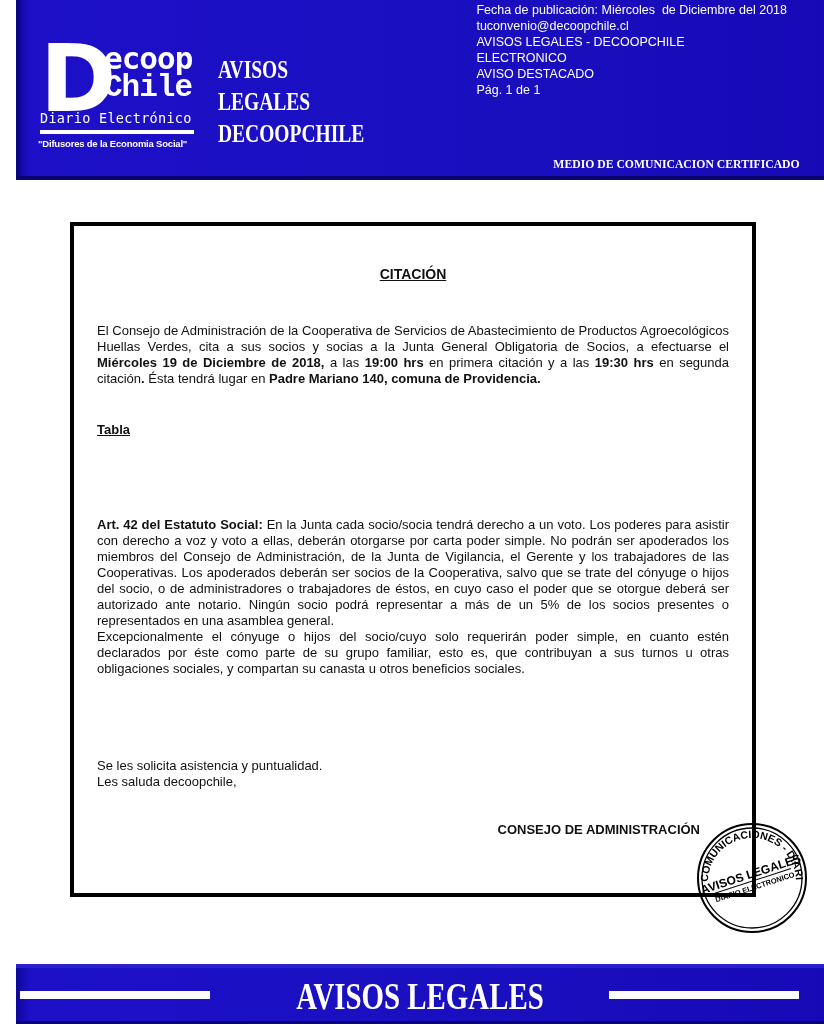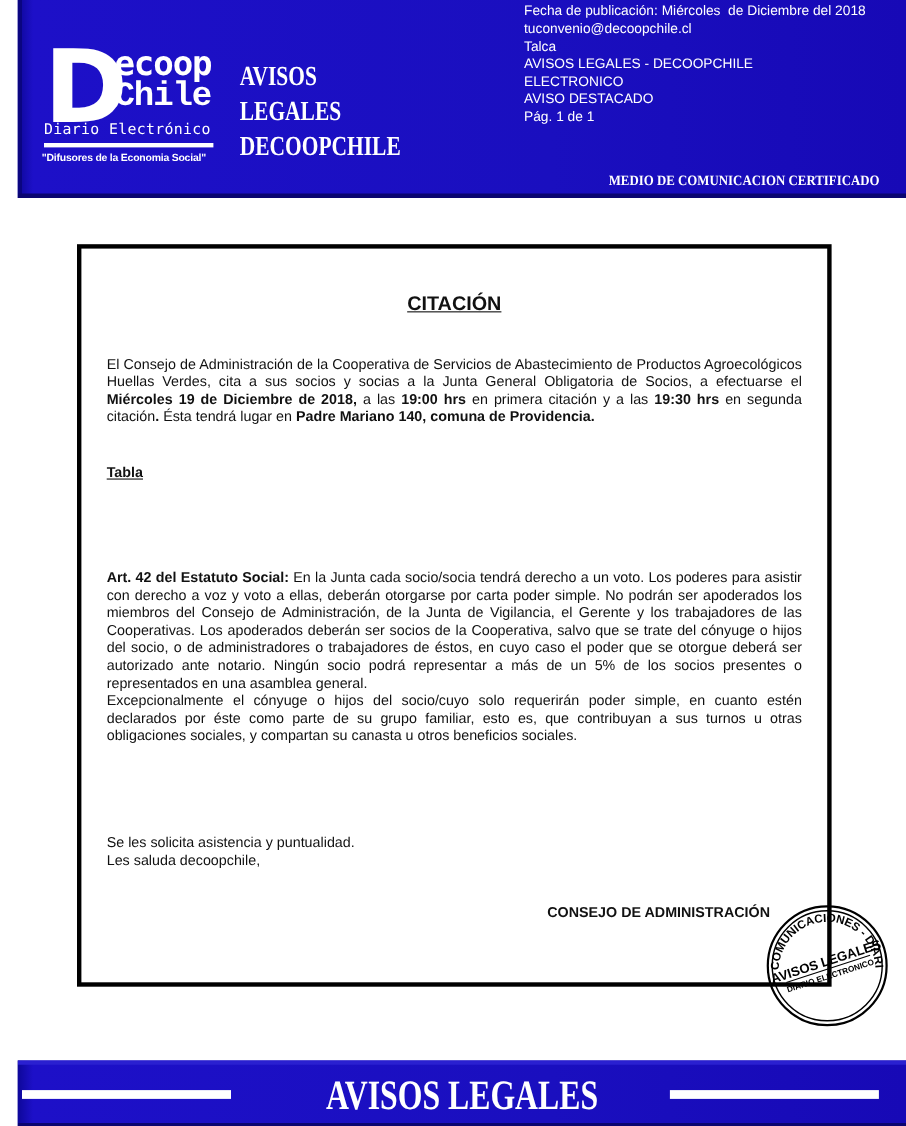--- a/index.html
+++ b/index.html
@@ -55,21 +55,21 @@
     transform: scaleX(0.9); transform-origin: right top; white-space: nowrap;
   }
 
   
   .doc-box {
     position: absolute; left: 70px; top: 222px; width: 678px; height: 667px;
     border: 4px solid #000; background: #fff;
   }
   .doc-title {
     position: absolute; left: 0; right: 0; top: 40px; text-align: center;
-    font-weight: bold; font-size: 18px; text-decoration: underline;
+    font-weight: bold; font-size: 14px; text-decoration: underline;
   }
   .doc-text {
     position: absolute; left: 23px; width: 632px;
     font-size: 13px; line-height: 16px; text-align: justify;
     font-family: Liberation Sans, sans-serif;
   }
   .doc-text b { font-weight: bold; }
   .p-intro { top: 97px; }
   .p-tabla-title { top: 196px; font-weight: bold; text-decoration: underline; }
   .p-tabla { top: 228px; text-align: left; }
@@ -112,21 +112,20 @@
 
   <div class="header-title">
     <div>AVISOS</div>
     <div>LEGALES</div>
     <div>DECOOPCHILE</div>
   </div>
 
   <div class="header-info">
     <div>Fecha de publicación: Miércoles  de Diciembre del 2018</div>
     <div>tuconvenio@decoopchile.cl</div>
-    <div>Talca</div>
     <div>AVISOS LEGALES - DECOOPCHILE</div>
     <div>ELECTRONICO</div>
     <div>AVISO DESTACADO</div>
     <div>Pág. 1 de 1</div>
   </div>
 
   <div class="header-cert">MEDIO DE COMUNICACION CERTIFICADO</div>
 </div>
 
 <div class="doc-box">

